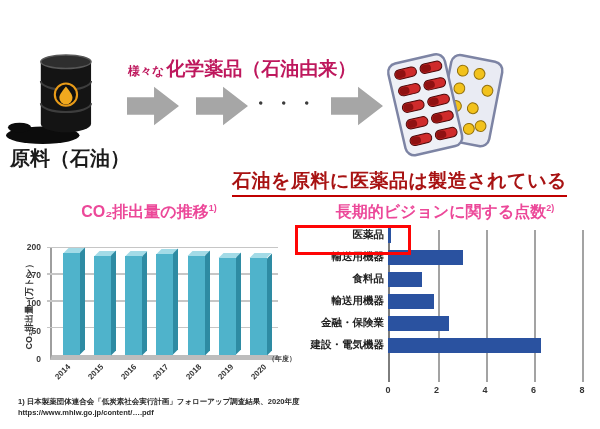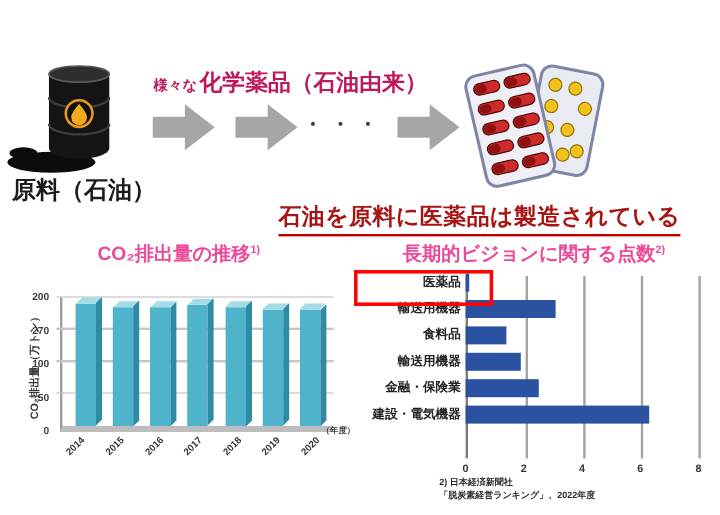--- a/index.html
+++ b/index.html
@@ -258,18 +258,18 @@
       <div class="vticks">
           <div class="x-tick" style="left: 0%;">0</div>
           <div class="x-tick" style="left: 25%;">2</div>
           <div class="x-tick" style="left: 50%;">4</div>
           <div class="x-tick" style="left: 75%;">6</div>
           <div class="x-tick" style="left: 100%;">8</div>
         </div>
     </div>
   </div>
 
-  <div class="fn fn2">
-    <div>2) 日本経済新聞社</div>
-    <div>「脱炭素経営ランキング」、2022年度</div>
+  <div class="fn fn1">
+    <div>1) 日本製薬団体連合会「低炭素社会実行計画」フォローアップ調査結果、2020年度</div>
+    <div>https://www.mhlw.go.jp/content/….pdf</div>
   </div>
 
 </div>
 
 </body></html>

